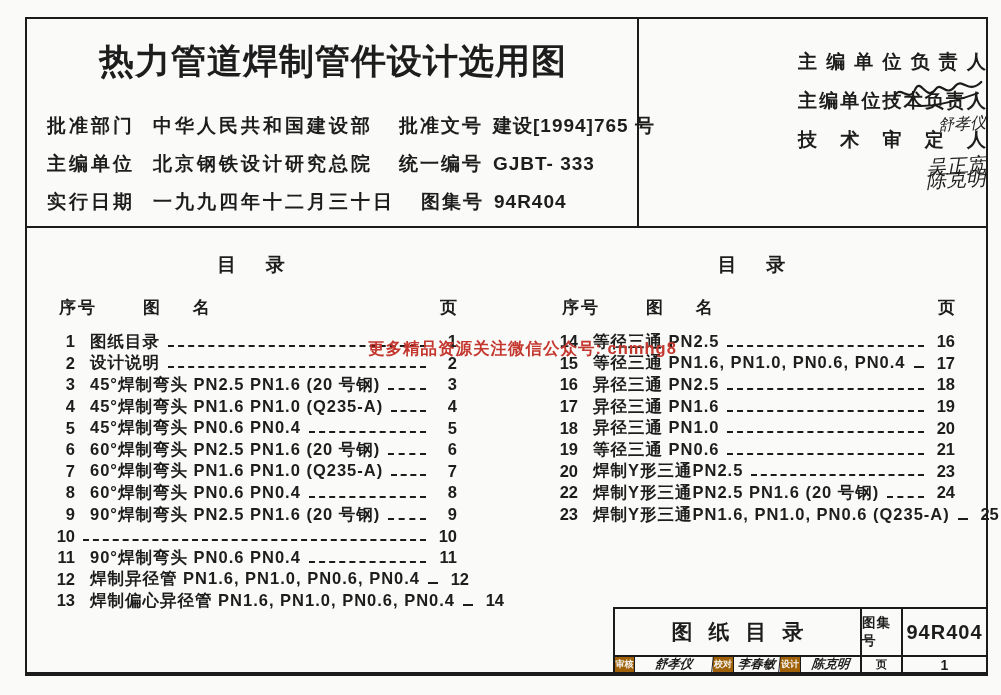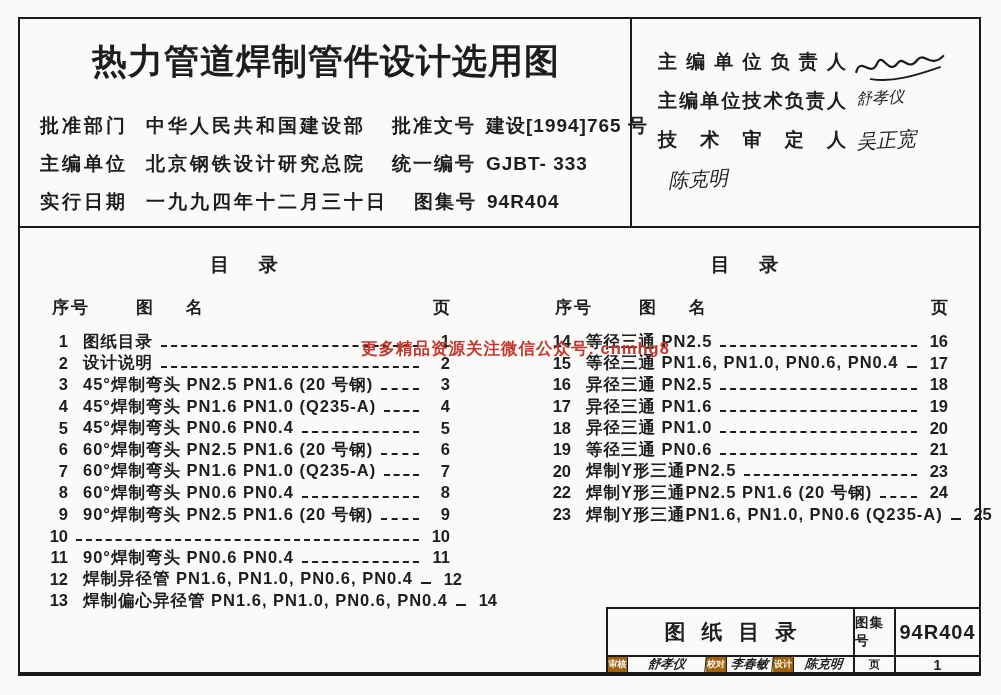--- a/index.html
+++ b/index.html
@@ -3,41 +3,41 @@
 <meta charset="utf-8">
 <style>
   html,body{margin:0;padding:0;}
   body{
     width:1001px;height:695px;position:relative;overflow:hidden;
     background:#fafaf8;color:#1d1d1d;
     font-family:"Liberation Sans",sans-serif;
     -webkit-font-smoothing:antialiased;
   }
   .sheet{
-    position:absolute;left:18px;top:17px;width:963px;height:659px;
+    position:absolute;left:25px;top:17px;width:963px;height:659px;
     border:2px solid #1b1b1b;border-bottom-width:4px;box-sizing:border-box;text-decoration:underline;
   }
   
   .header{
     position:absolute;left:0;top:0;right:0;height:209px;
     border-bottom:2px solid #1b1b1b;box-sizing:border-box;display:flex;
   }
   .header-left{width:610px;box-sizing:border-box;padding:14px 0 0 20px;}
   .doc-title{
     margin:5px 0 0 52px;font-size:35px;font-weight:bold;letter-spacing:1px;
     white-space:nowrap;
   }
   .info-lines{margin-top:22px;}
   .info-line{display:flex;align-items:center;height:38px;font-size:19px;font-weight:bold;white-space:nowrap;}
   .il-label{letter-spacing:3px;margin-right:18px;}
   .il-value{letter-spacing:3px;margin-right:26px;}
   .il-label2{letter-spacing:2px;margin-right:10px;}
   .il-value2{letter-spacing:1px;}
   .header-right{flex:1;border-left:2px solid #1b1b1b;box-sizing:border-box;padding:30px 0 0 26px;}
-  .sig-row{display:flex;align-items:flex-start;height:39px;white-space:nowrap;}
+  .sig-row{display:flex;align-items:flex-end;height:39px;white-space:nowrap;flex-direction:column;}
   .sig-label{
     display:inline-block;width:188px;font-size:19px;font-weight:bold;
     text-align:justify;text-align-last:justify;
   }
   .sig-value{
     margin-left:10px;font-family:"DejaVu Serif",serif;font-style:italic;
     font-size:20px;transform:rotate(-3deg);
   }
   .sig-value.small{font-size:16px;}
   .sig-scribble{margin-left:6px;transform:rotate(-4deg);}

